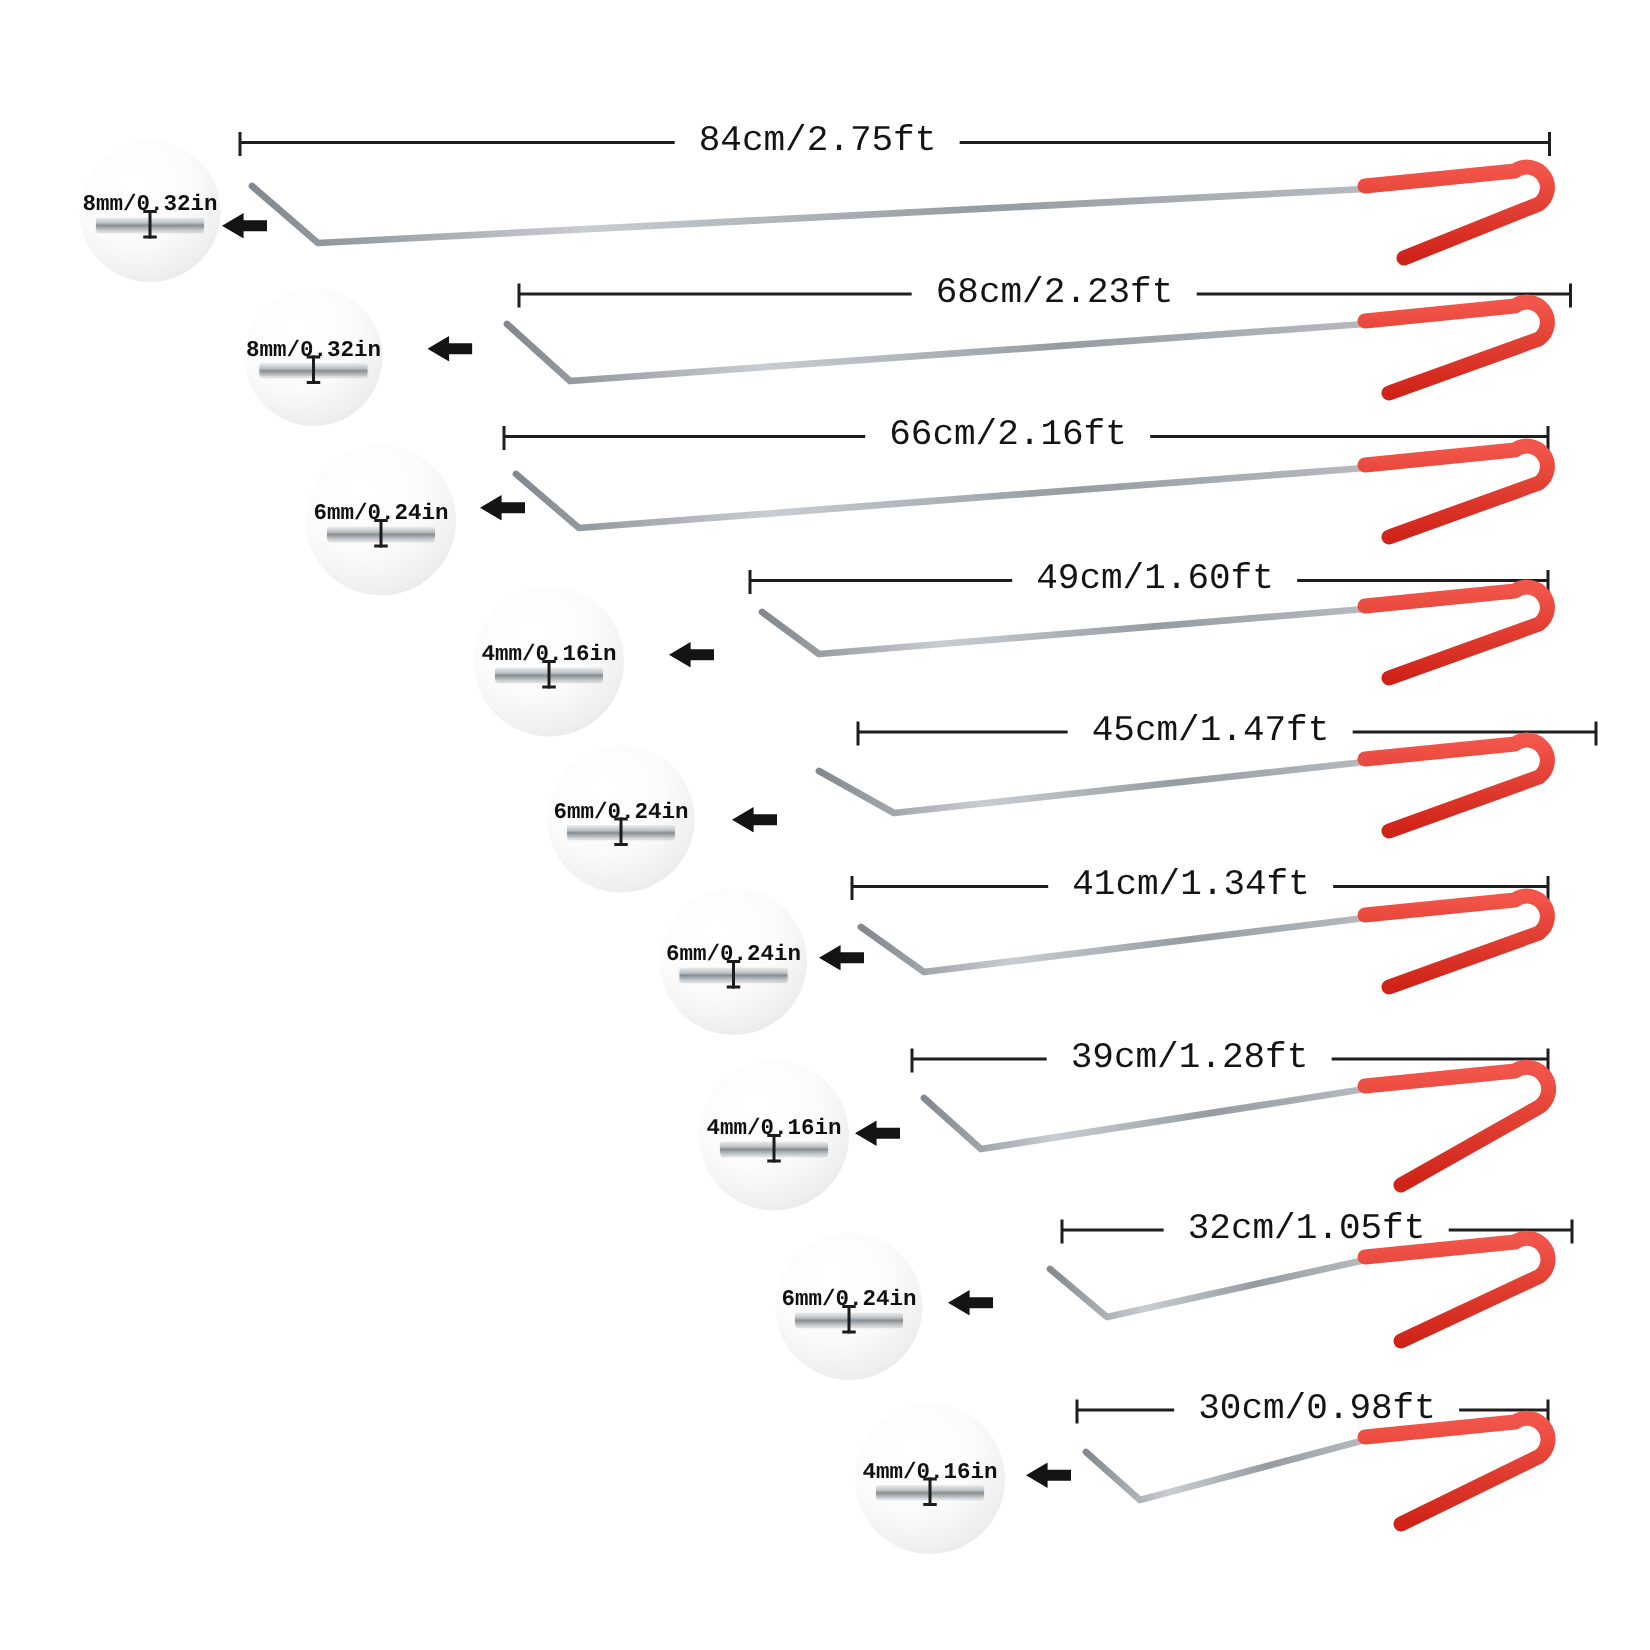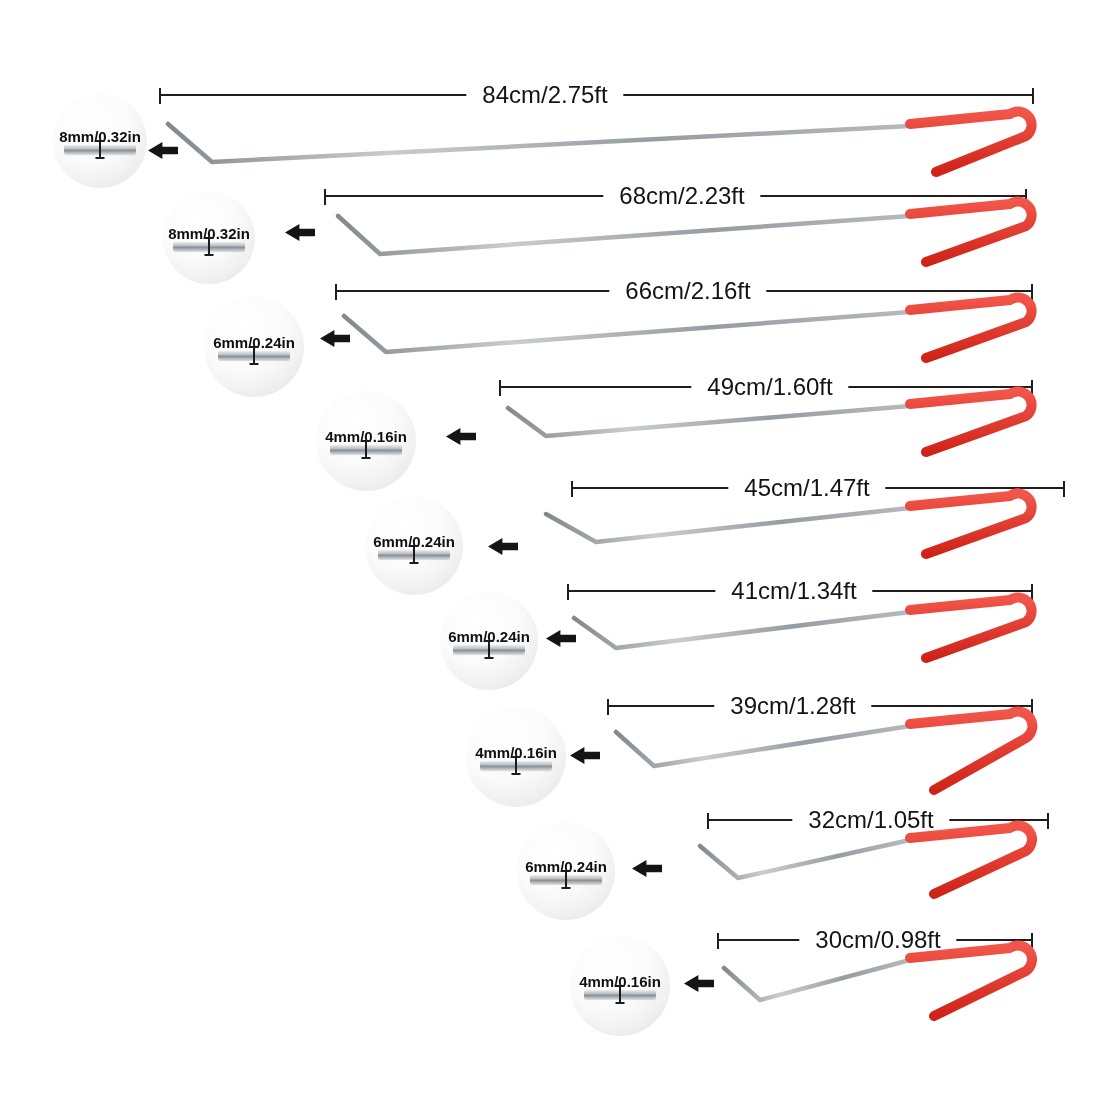--- a/index.html
+++ b/index.html
@@ -1,18 +1,18 @@
 <!DOCTYPE html>
 <html><head>
 <meta charset="utf-8">
 <style>
   html,body{margin:0;padding:0;background:#fff;}
   #canvas{
     position:relative;width:1100px;height:1100px;background:#ffffff;overflow:hidden;
-    font-family:Liberation Sans, sans-serif;
+    font-family:Liberation Mono, monospace;
   }
   
   .measure{position:absolute;height:0;border-top:2px solid #1e1e1e;}
   .measure::before,.measure::after{content:"";position:absolute;top:-8px;width:2px;height:16px;background:#1e1e1e;}
   .measure::before{left:-1px}
   .measure::after{right:-1px}
   .mlabel{
     position:absolute;top:-16px;transform:translateX(-50%);
     background:#ffffff;padding:0 16px;font-size:24px;line-height:30px;color:#141414;white-space:nowrap;
   }
@@ -71,39 +71,39 @@
     <div class="arrow" style="left:148px;top:142px"></div>
     <div class="inset" style="left:53px;top:94px;width:94px;height:94px">
       <span class="dlabel">8mm/0.32in</span>
       <div class="xsec">
           <span class="xtick"></span>
         </div>
     </div>
   </section>
 
   <section>
-    <div class="measure" style="left:325px;top:195px;width:701px">
+    <div class="measure" style="left:346px;top:195px;width:701px">
       <span class="mlabel" style="left:357px">68cm/2.23ft</span>
     </div>
     <svg class="rod" style="left:330px;top:200px" width="706" height="72" viewBox="0 0 706 72">
       <polyline points="8,16 50,54 580,16" fill="none" stroke="url(#metalGrad)" stroke-width="4.5" stroke-linecap="round" stroke-linejoin="round"></polyline>
       <path d="M580,14 L680,4 A12,12 0 0 1 696,26 L596,62" fill="none" stroke="url(#handleGrad)" stroke-width="10" stroke-linecap="round" stroke-linejoin="round"></path>
     </svg>
     <div class="arrow" style="left:285px;top:224px"></div>
     <div class="inset" style="left:163px;top:192px;width:92px;height:92px">
       <span class="dlabel">8mm/0.32in</span>
       <div class="xsec">
           <span class="xtick"></span>
         </div>
     </div>
   </section>
 
   <section>
     <div class="measure" style="left:336px;top:290px;width:696px">
-      <span class="mlabel" style="left:352px">66cm/2.16ft</span>
+      <span class="mlabel" style="left:336px">66cm/2.16ft</span>
     </div>
     <svg class="rod" style="left:336px;top:296px" width="700" height="74" viewBox="0 0 700 74">
       <polyline points="8,20 50,56 574,16" fill="none" stroke="url(#metalGrad)" stroke-width="4.5" stroke-linecap="round" stroke-linejoin="round"></polyline>
       <path d="M574,14 L674,4 A12,12 0 0 1 690,26 L590,62" fill="none" stroke="url(#handleGrad)" stroke-width="10" stroke-linecap="round" stroke-linejoin="round"></path>
     </svg>
     <div class="arrow" style="left:320px;top:330px"></div>
     <div class="inset" style="left:204px;top:297px;width:100px;height:100px">
       <span class="dlabel">6mm/0.24in</span>
       <div class="xsec">
           <span class="xtick"></span>

